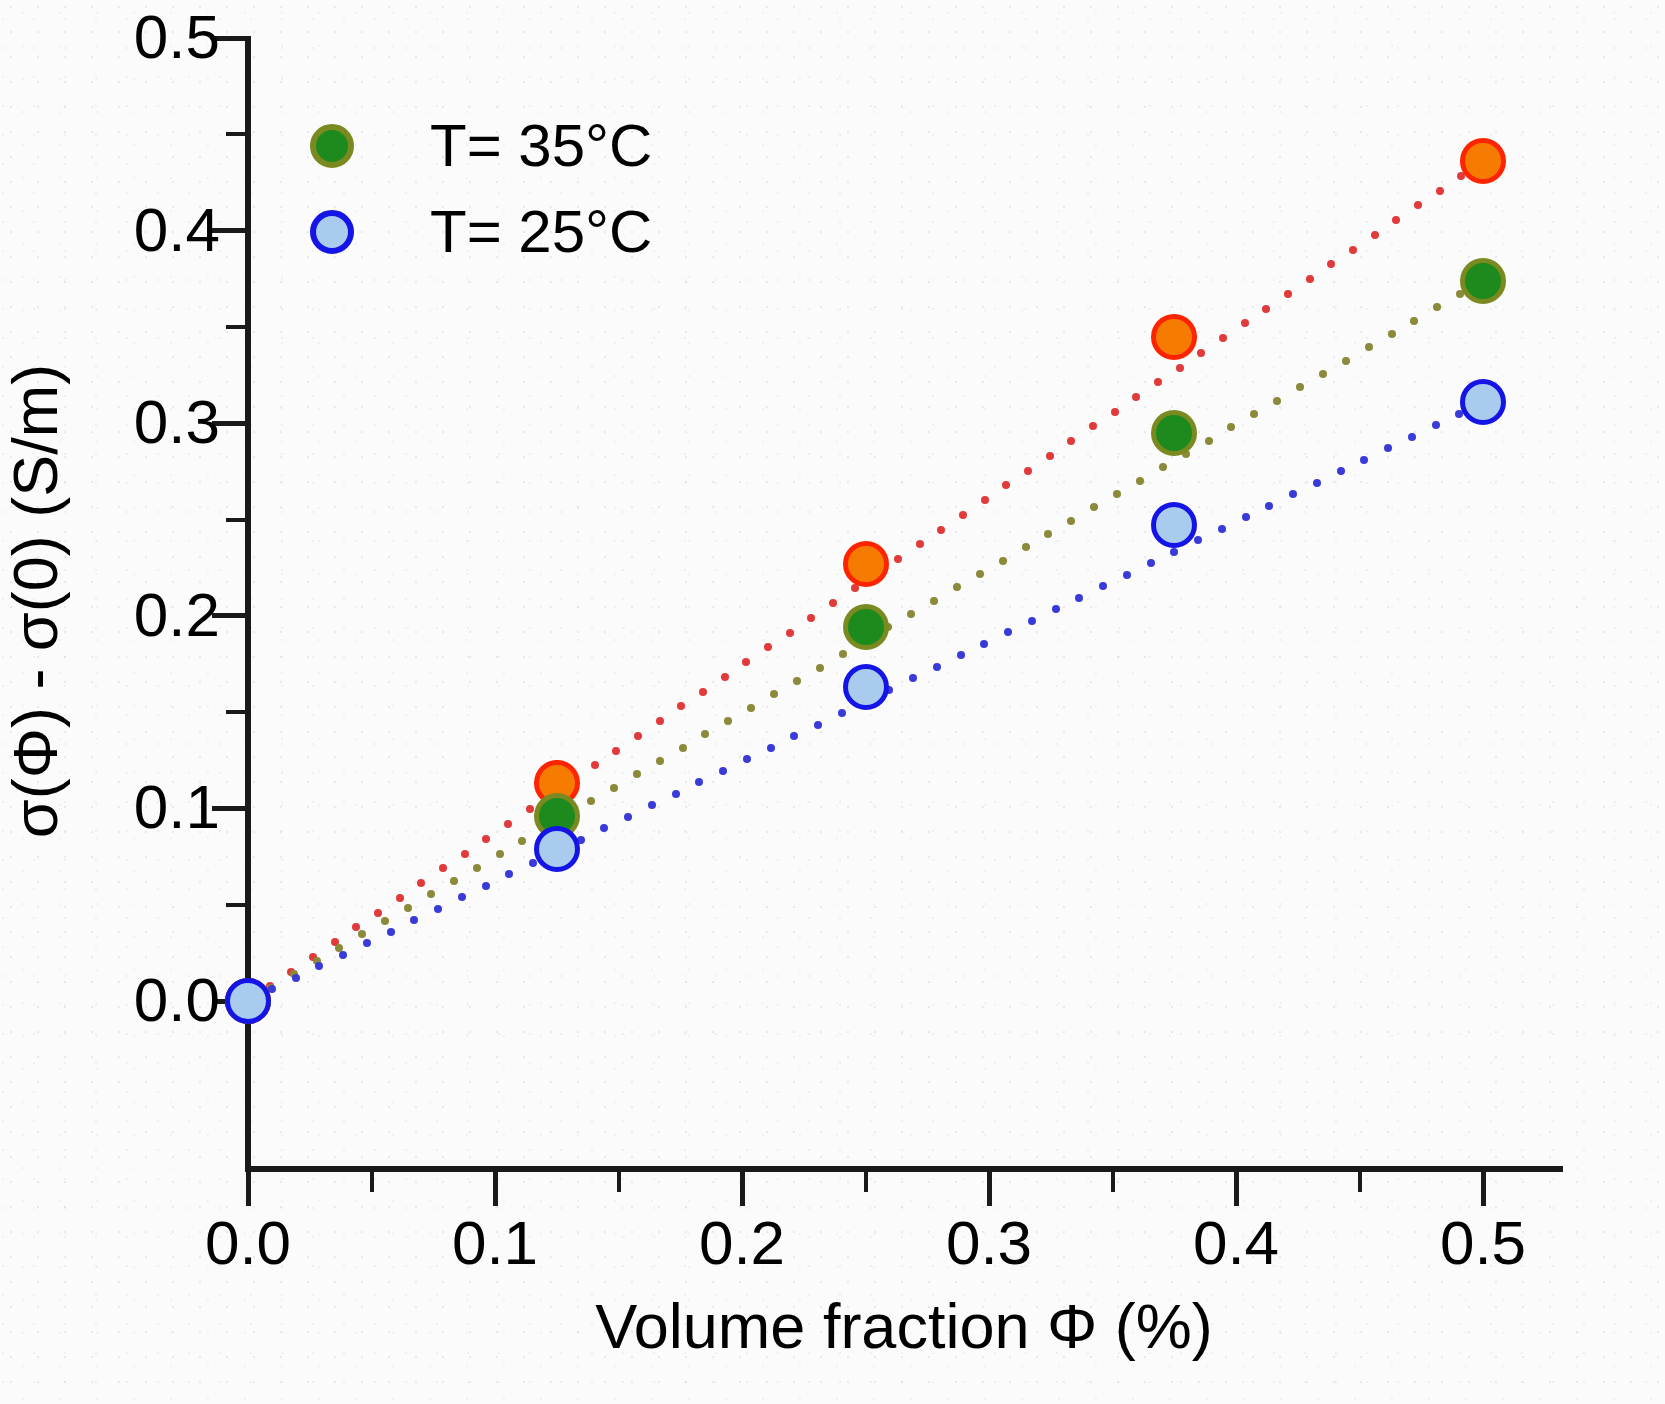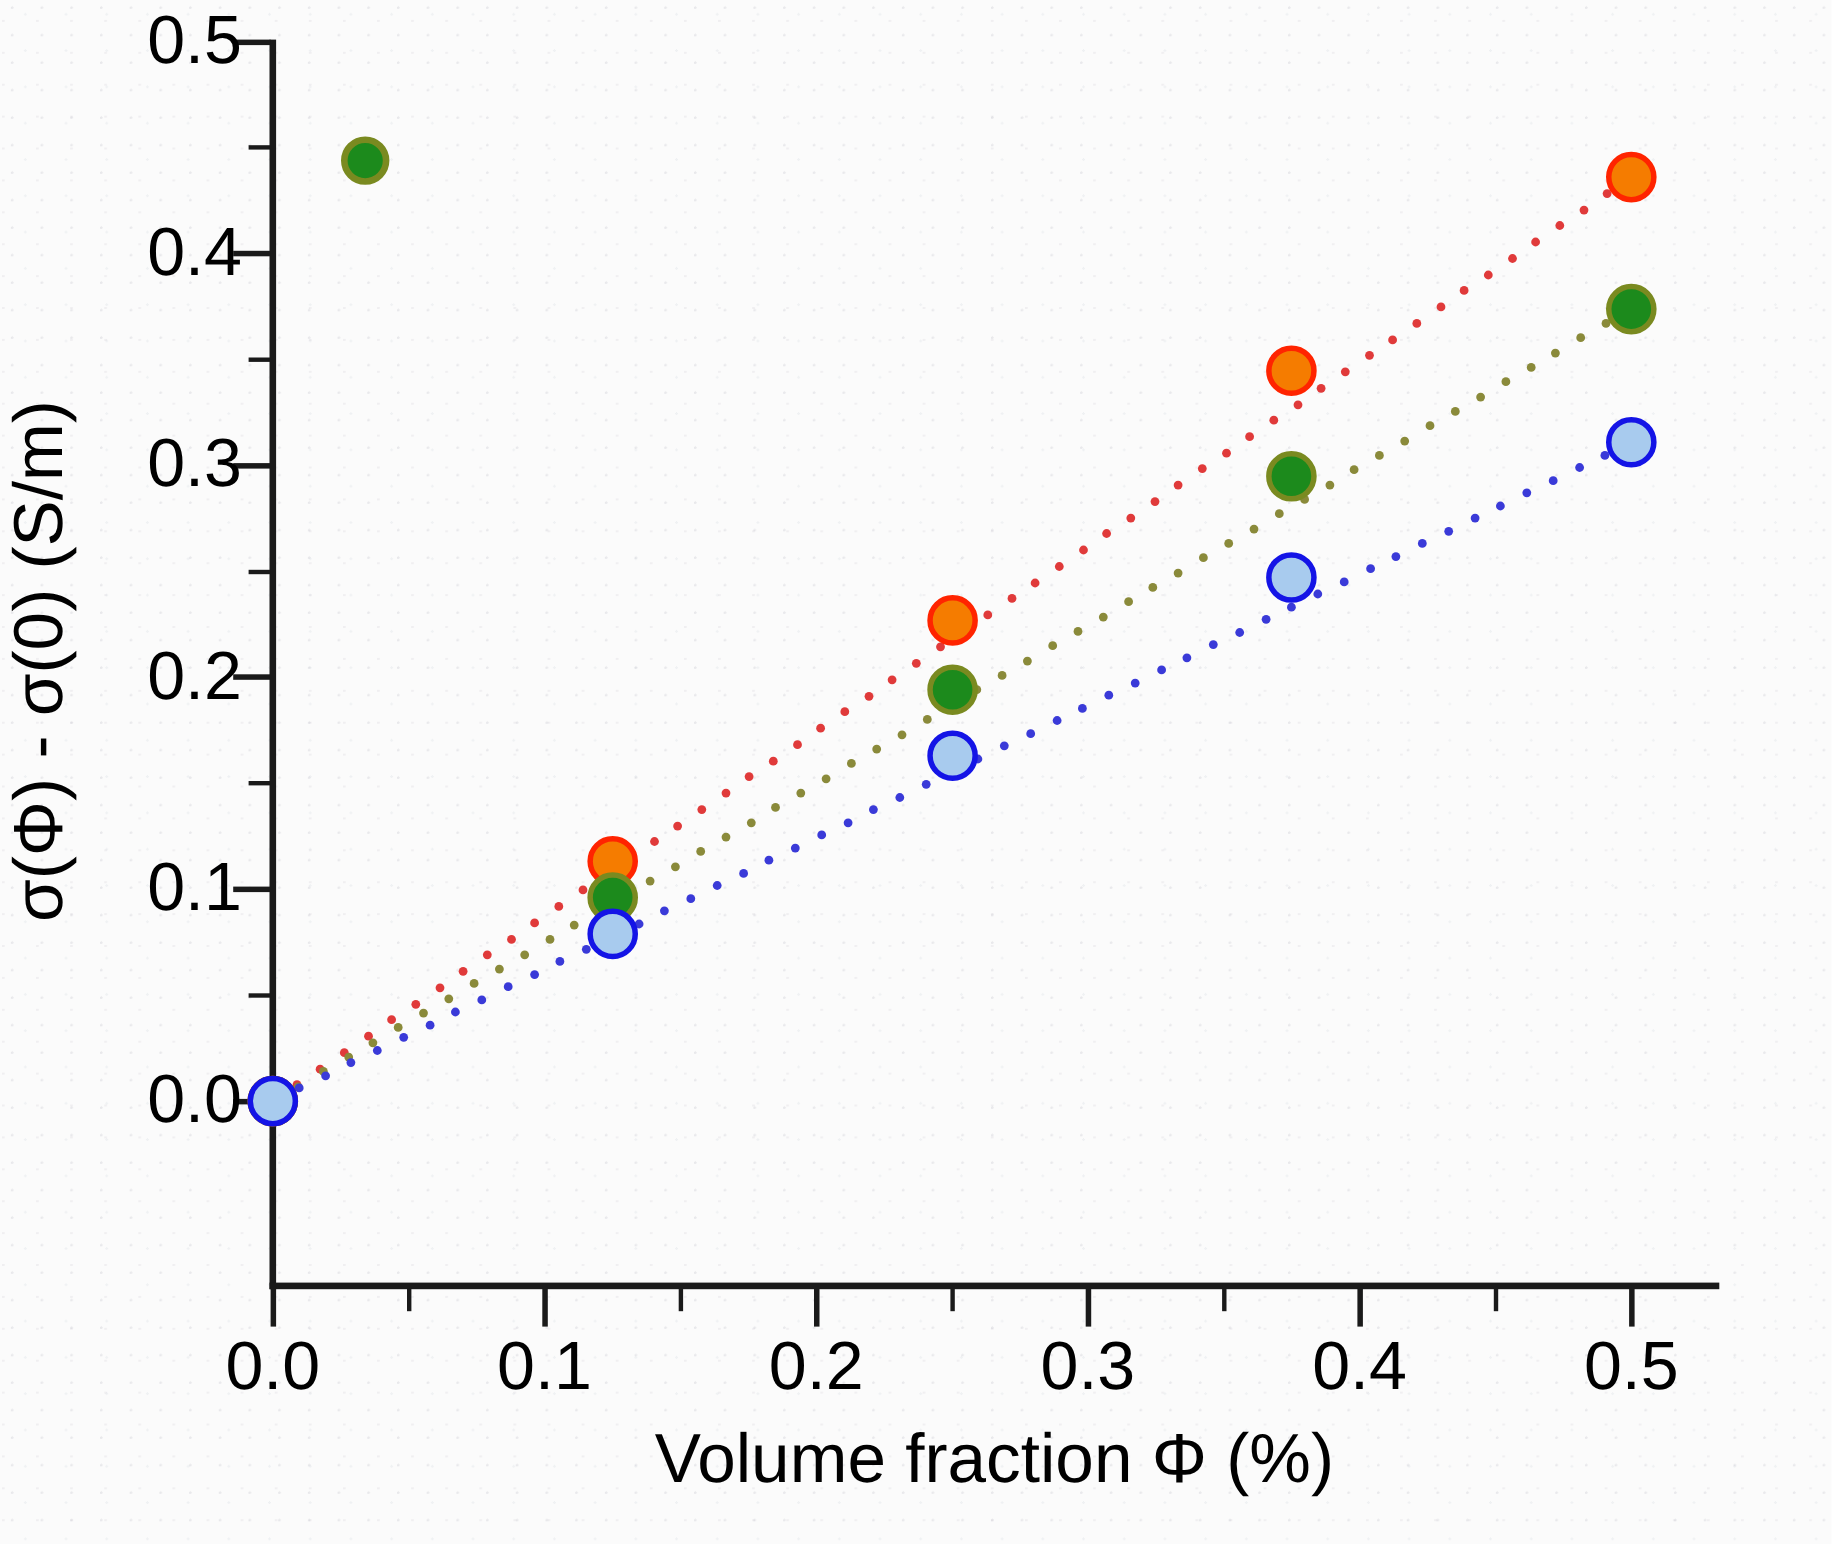--- a/index.html
+++ b/index.html
@@ -485,16 +485,21 @@
       </div>
       <div class="datapoint" style="left: 1483px; top: 402.014px; width: 46px; height: 46px; background: rgb(168, 203, 238); border: 5px solid rgb(20, 20, 230);"></div>
     </div>
 
   <div id="y-axis-title">σ(Φ) - σ(0) (S/m)</div>
   <div id="x-axis-title">Volume fraction Φ (%)</div>
 
   <div id="legend">
       <div class="legend-row">
         <span class="legend-marker" style="background: rgb(28, 138, 28); border: 6px solid rgb(122, 138, 32);"></span>
+        <span class="legend-label">T= 35°C</span>
+      </div>
+      <div class="legend-row">
+        <span class="legend-marker" style="background: rgb(168, 203, 238); border: 6px solid rgb(20, 20, 230);"></span>
+        <span class="legend-label">T= 25°C</span>
       </div>
     </div>
 
 </div>
 
 </body></html>

